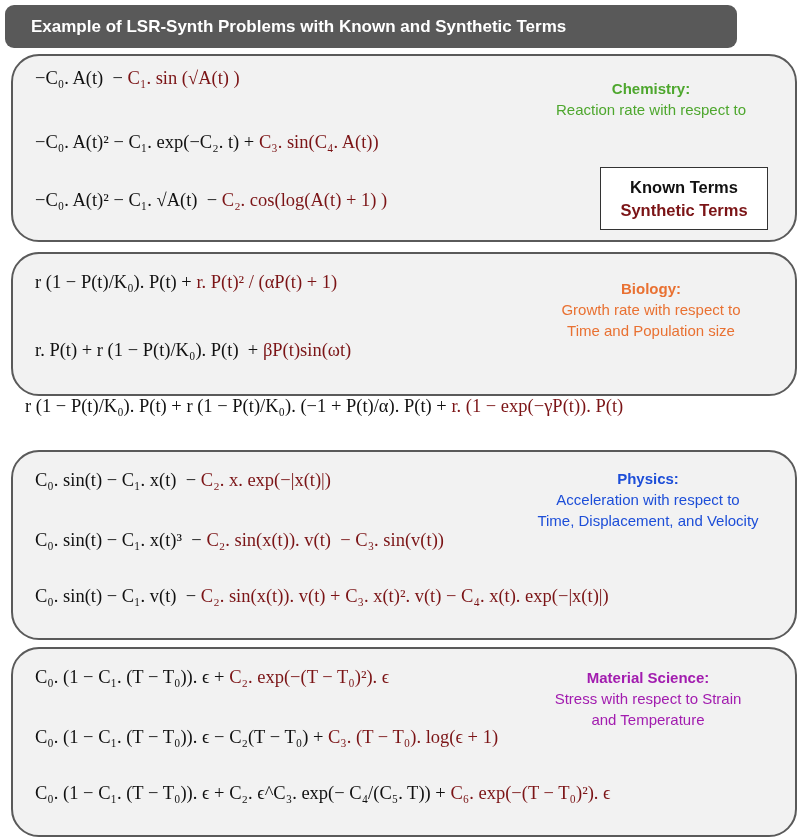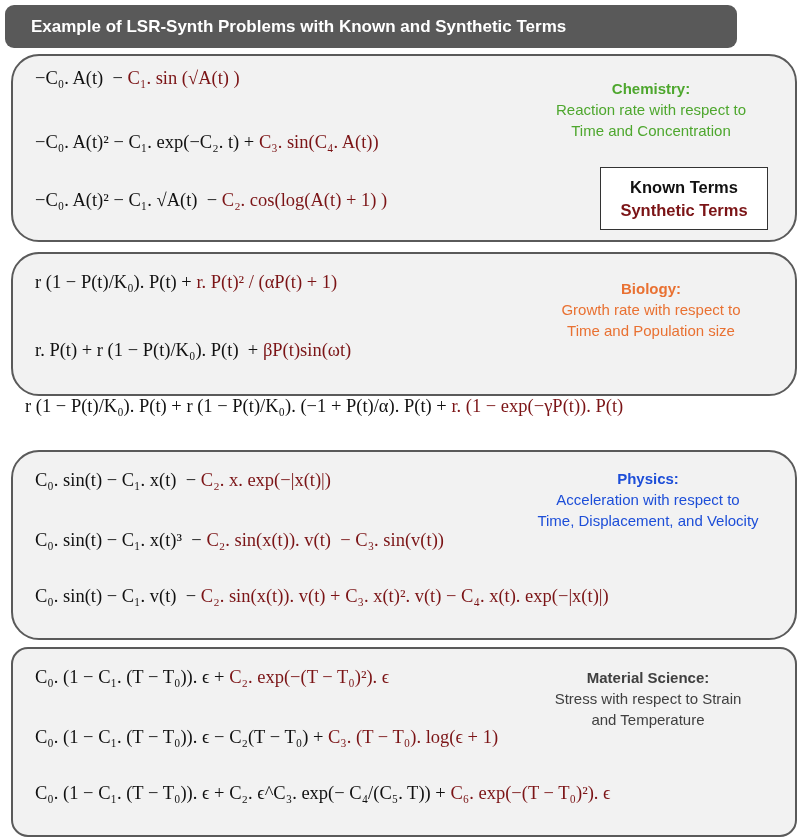--- a/index.html
+++ b/index.html
@@ -13,21 +13,21 @@
     padding-left: 26px; line-height: 43px; letter-spacing: 0;
   }
 
   .panel {
     position: absolute; left: 11px; width: 786px;
     background: #f2f2f2; border: 2.5px solid #5a5a5a; border-radius: 28px;
   }
   #p-chem { top: 54px; height: 188px; padding-left: 6px; }
   #p-bio  { top: 252px; height: 144px; }
   #p-phys { top: 450px; height: 190px; }
-  #p-mat  { top: 647px; height: 190px; border-radius: 17px; }
+  #p-mat  { top: 647px; height: 190px; }
 
   .eq {
     position: absolute; left: 22px; white-space: nowrap;
     font-family: "Liberation Serif", "DejaVu Serif", serif;
     font-size: 18.5px; color: #111111;
   }
   .seg { white-space: pre; }
   .seg.known { color: #111111; }
   .seg.synthetic { color: #7b1416; }
 
@@ -60,21 +60,20 @@
   </div>
   <div class="eq" style="top:76px">
     <span class="seg known">−C₀. A(t)² − C₁. exp(−C₂. t) + </span><span class="seg synthetic">C₃. sin(C₄. A(t))</span>
   </div>
   <div class="eq" style="top:134px">
     <span class="seg known">−C₀. A(t)² − C₁. √A(t)  − </span><span class="seg synthetic">C₂. cos(log(A(t) + 1) )</span>
   </div>
   <div class="domain-label" style="left:508px; top:22px; width:260px; color:#4ea72e;">
     <span class="title">Chemistry:</span>
     <span class="desc">Reaction rate with respect to</span>
-    <span class="desc">Time and Concentration</span>
   </div>
   <div class="legend">
     <span class="known">Known Terms</span>
     <span class="synthetic">Synthetic Terms</span>
   </div>
 </div>
 
 <div class="panel" id="p-bio">
   <div class="eq" style="top:18px">
     <span class="seg known">r (1 − P(t)/K₀). P(t) + </span><span class="seg synthetic">r. P(t)² / (αP(t) + 1)</span>
@@ -112,18 +111,18 @@
 <div class="panel" id="p-mat">
   <div class="eq" style="top:18px">
     <span class="seg known">C₀. (1 − C₁. (T − T₀)). ϵ + </span><span class="seg synthetic">C₂. exp(−(T − T₀)²). ϵ</span>
   </div>
   <div class="eq" style="top:78px">
     <span class="seg known">C₀. (1 − C₁. (T − T₀)). ϵ − C₂(T − T₀) + </span><span class="seg synthetic">C₃. (T − T₀). log(ϵ + 1)</span>
   </div>
   <div class="eq" style="top:134px">
     <span class="seg known">C₀. (1 − C₁. (T − T₀)). ϵ + C₂. ϵ^C₃. exp(− C₄/(C₅. T)) + </span><span class="seg synthetic">C₆. exp(−(T − T₀)²). ϵ</span>
   </div>
-  <div class="domain-label" style="left:500px; top:18px; width:270px; color:#404040;">
+  <div class="domain-label" style="left:500px; top:18px; width:270px; color:#a21caf;">
     <span class="title">Material Science:</span>
     <span class="desc">Stress with respect to Strain</span>
     <span class="desc">and Temperature</span>
   </div>
 </div>
 
 </body></html>

